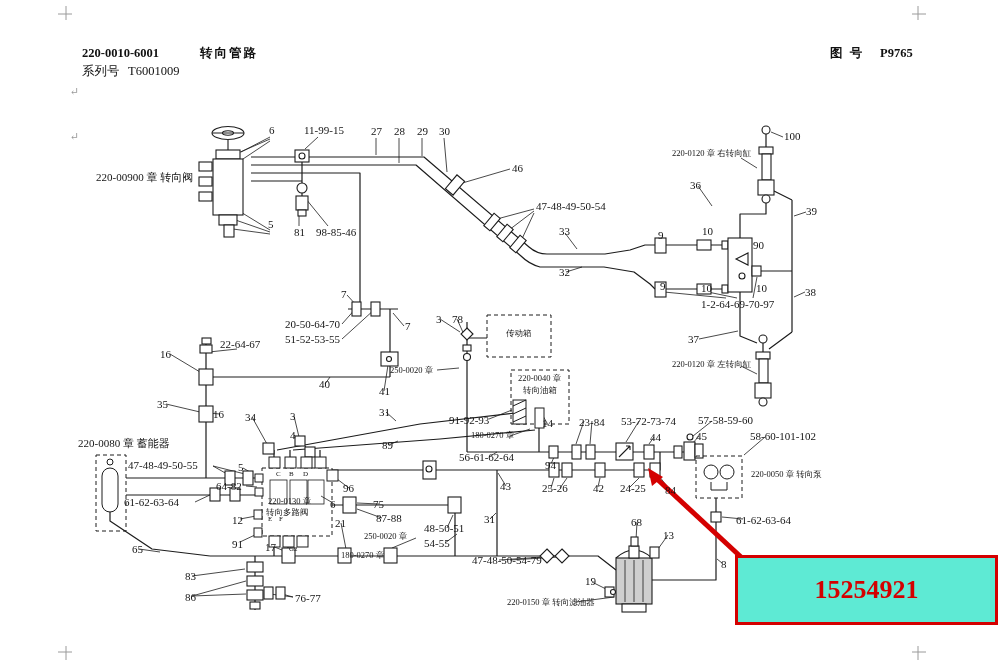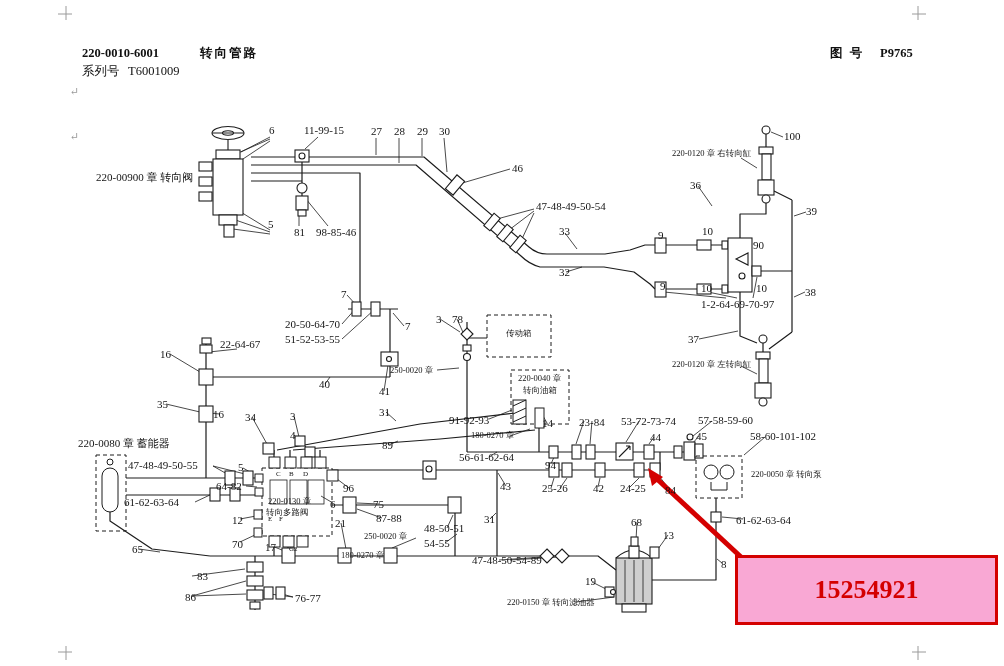--- a/index.html
+++ b/index.html
@@ -6,21 +6,21 @@
   .page{position:relative;width:1004px;height:666px;background:#ffffff;overflow:hidden;
         font-family:"Liberation Serif","DejaVu Serif",serif;color:#111;}
   .hdr{position:absolute;white-space:nowrap;font-size:12.5px;line-height:1;}
   .b{font-weight:bold;}
   .pilcrow{position:absolute;color:#9a9a9a;font-size:11px;line-height:1;}
   .lbl{position:absolute;white-space:nowrap;font-size:11px;line-height:1;color:#141414;
        font-family:"Liberation Serif","DejaVu Serif",serif;}
   .lbl.s{font-size:8.5px;}
   .lbl.t{font-size:7px;}
   .annotation{position:absolute;left:735px;top:555px;width:263px;height:70px;
-       box-sizing:border-box;border:3px solid var(--accent,#d40000);background:#f9a8d4;
+       box-sizing:border-box;border:3px solid var(--accent,#d40000);background:#5eead4;
        display:flex;align-items:center;justify-content:center;gap:14px;
        color:var(--accent,#d40000);font-weight:bold;font-size:26px;white-space:nowrap;}
   svg{position:absolute;left:0;top:0;}
 </style>
 </head>
 <body>
 
 <div class="page">
 
   <div class="hdr b" style="left:82px;top:47px;">220-0010-6001</div>
@@ -367,27 +367,27 @@
       <div class="lbl" style="left: 376px; top: 513px;">87-88</div>
       <div class="lbl" style="left: 232px; top: 515px;">12</div>
       <div class="lbl" style="left: 484px; top: 514px;">31</div>
       <div class="lbl" style="left: 631px; top: 517px;">68</div>
       <div class="lbl" style="left: 736px; top: 515px;">61-62-63-64</div>
       <div class="lbl" style="left: 335px; top: 518px;">21</div>
       <div class="lbl" style="left: 424px; top: 523px;">48-50-51</div>
       <div class="lbl" style="left: 663px; top: 530px;">13</div>
       <div class="lbl s" style="left: 364px; top: 532px;">250-0020 章</div>
       <div class="lbl" style="left: 424px; top: 538px;">54-55</div>
-      <div class="lbl" style="left: 232px; top: 539px;">70</div>
+      <div class="lbl" style="left: 232px; top: 539px;">91</div>
       <div class="lbl" style="left: 265px; top: 542px;">17</div>
       <div class="lbl" style="left: 132px; top: 544px;">65</div>
       <div class="lbl s" style="left: 341px; top: 551px;">180-0270 章</div>
-      <div class="lbl" style="left: 472px; top: 555px;">47-48-50-54-89</div>
+      <div class="lbl" style="left: 472px; top: 555px;">47-48-50-54-79</div>
       <div class="lbl" style="left: 721px; top: 559px;">8</div>
-      <div class="lbl" style="left: 185px; top: 571px; margin-left: 12px;">83</div>
+      <div class="lbl" style="left: 185px; top: 571px;">83</div>
       <div class="lbl" style="left: 585px; top: 576px;">19</div>
       <div class="lbl" style="left: 185px; top: 592px;">86</div>
       <div class="lbl" style="left: 295px; top: 593px;">76-77</div>
       <div class="lbl s" style="left: 507px; top: 598px;">220-0150 章 转向滤油器</div>
       <div class="lbl t" style="left: 276px; top: 471px;">C</div>
       <div class="lbl t" style="left: 289px; top: 471px;">B</div>
       <div class="lbl t" style="left: 303px; top: 471px;">D</div>
       <div class="lbl t" style="left: 268px; top: 516px;">E</div>
       <div class="lbl t" style="left: 279px; top: 516px;">F</div>
       <div class="lbl t" style="left: 289px; top: 546px;">G2</div>

